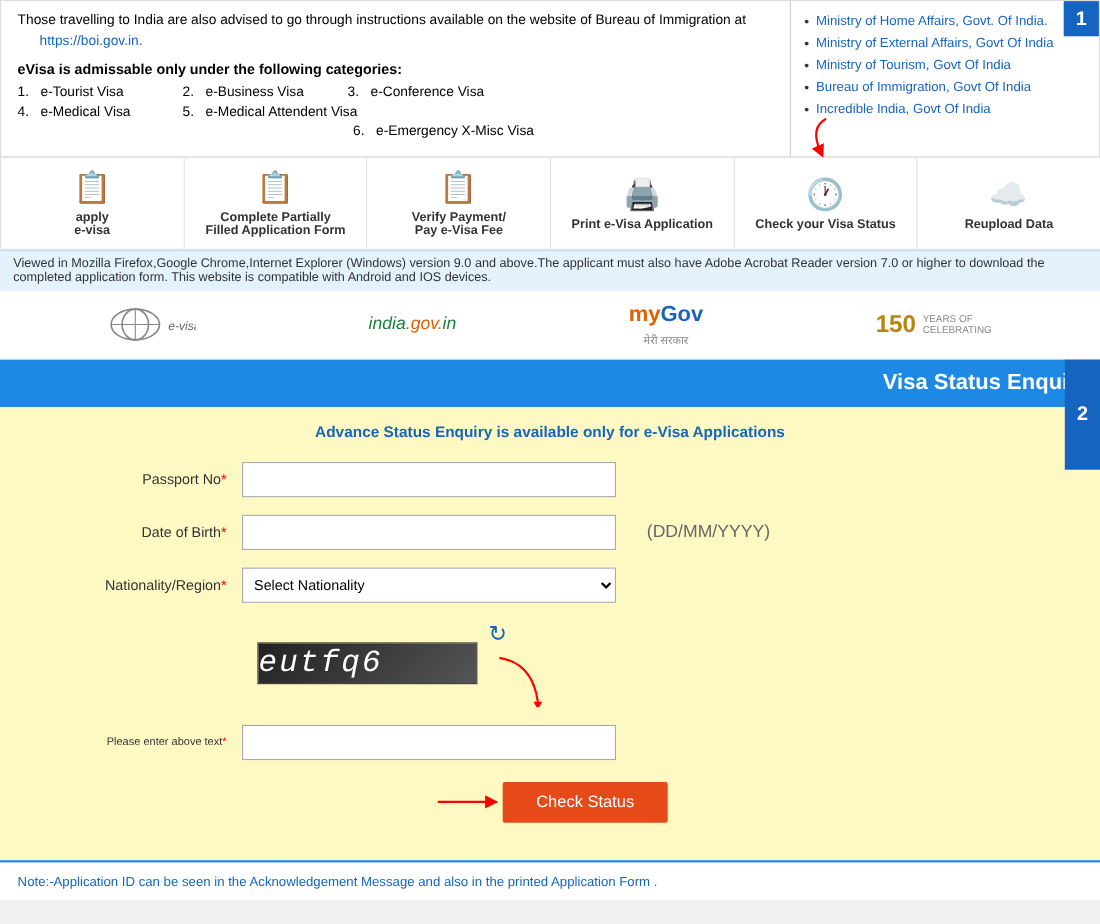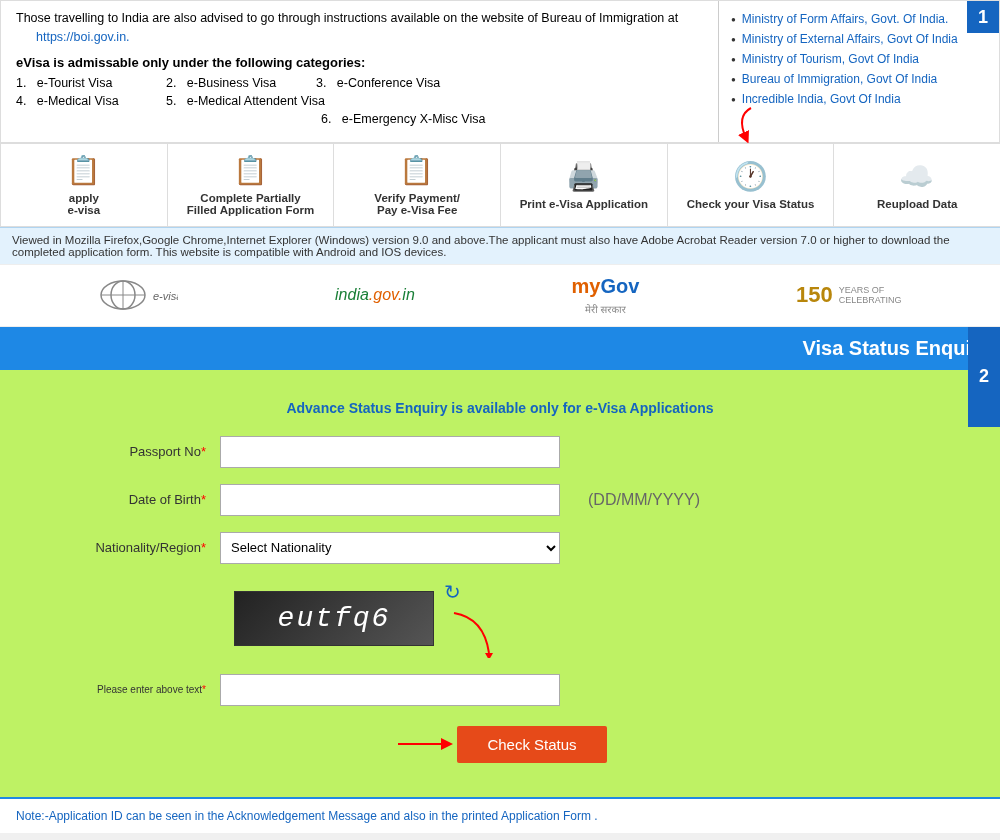--- a/index.html
+++ b/index.html
@@ -62,43 +62,43 @@
     .section2-badge {
       position: absolute; top: 0; right: 0; background: #1565c0; color: #fff;
       width: 32px; height: 100px; display: flex; align-items: center; justify-content: center;
       font-size: 18px; font-weight: bold;
     }
 
     .visa-status-header {
       background: #1e88e5; color: #fff; text-align: right;
       padding: 10px; font-size: 20px; font-weight: bold;
     }
-    .visa-status-form { background: #bef264; padding: 30px 40px 20px; }
+    .visa-status-form { background: #fef9c3; padding: 14px 40px 20px; }
     .advance-notice {
       text-align: center; color: #1565c0; font-size: 14px; font-weight: bold;
       margin-bottom: 20px;
     }
     .form-row { display: flex; align-items: center; margin-bottom: 16px; }
     .form-label { width: 180px; text-align: right; padding-right: 14px; font-size: 13px; color: #333; }
     .form-label .req { color: red; }
     .form-input {
       width: 340px; height: 32px; border: 1px solid #aaa; padding: 4px 8px; font-size: 13px;
       outline: none;
     }
     .date-hint { margin-left: 28px; font-size: 16px; color: #666; }
     .nationality-select {
       width: 340px; height: 32px; border: 1px solid #aaa; font-size: 13px; padding: 4px 6px;
       background: #fff;
     }
 
     
     .captcha-row { display: flex; align-items: center; margin-bottom: 16px; padding-left: 194px; }
     .captcha-box {
-      width: 200px; height: 55px; background: linear-gradient(135deg, #222 0%, #555 100%);
-      display: flex; align-items: center; justify-content: center;
+      width: 200px; height: 38px; background: linear-gradient(135deg, #222 0%, #555 100%);
+      display: flex; align-items: center; justify-content: flex-start;
       font-size: 28px; color: #fff; font-style: italic; font-family: 'Courier New', monospace;
       letter-spacing: 2px; border: 1px solid #333;
     }
     .captcha-actions { margin-left: 10px; display: flex; flex-direction: column; gap: 4px; }
     .captcha-refresh { color: #1565c0; font-size: 20px; cursor: pointer; }
 
     
     .please-enter-row { display: flex; align-items: center; margin-bottom: 20px; }
     .please-enter-label { width: 180px; text-align: right; padding-right: 14px; font-size: 10px; }
     .please-enter-label .req { color: red; }
@@ -147,21 +147,21 @@
           <div class="row">
             <span class="item"></span>
             <span class="item" style="margin-left:155px;">6. &nbsp; e-Emergency X-Misc Visa</span>
           </div>
         </div>
       </div>
     </div>
     <div class="right-panel">
       <ul>
         <li>
-            <a href="#">Ministry of Form Affairs, Govt. Of India.</a>
+            <a href="#">Ministry of Home Affairs, Govt. Of India.</a>
           </li>
         <li>
             <a href="#">Ministry of External Affairs, Govt Of India</a>
           </li>
         <li>
             <a href="#">Ministry of Tourism, Govt Of India</a>
           </li>
         <li>
             <a href="#">Bureau of Immigration, Govt Of India</a>
           </li>

